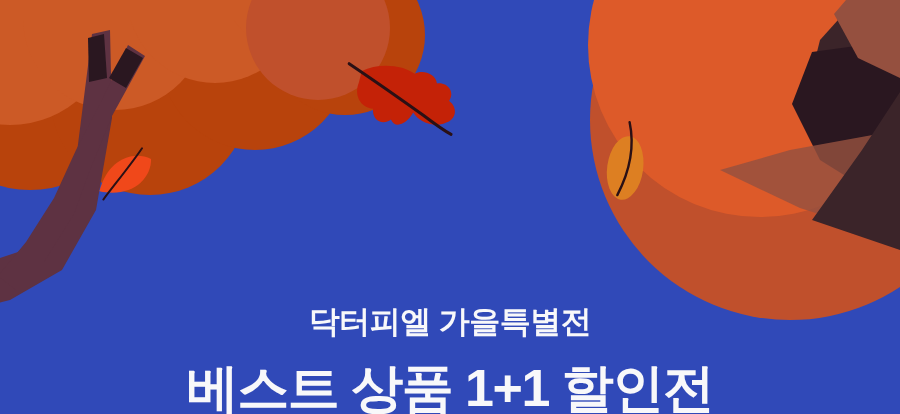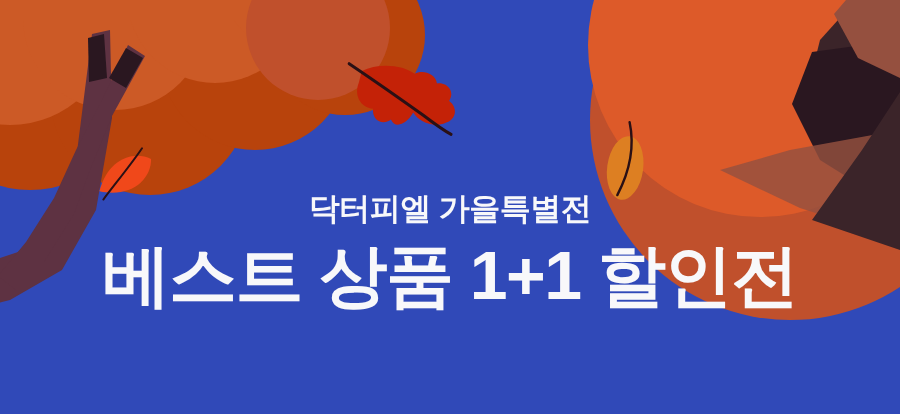--- a/index.html
+++ b/index.html
@@ -28,37 +28,37 @@
 
   .text-stack {
     position: absolute;
     left: 0;
     top: 0;
     width: 900px;
     height: 414px;
     display: flex;
     flex-direction: column;
     align-items: center;
-    justify-content: flex-start;
+    justify-content: flex-end;
     pointer-events: none;
   }
 
   .subtitle {
     margin-top: 193px;
     font-size: 31px;
     line-height: 1;
     font-weight: 700;
     letter-spacing: -0.5px;
     color: #f8f8fa;
     white-space: nowrap;
   }
 
   .main-title {
-    margin-top: 17px;
-    font-size: 68px;
+    margin-top: 25px;
+    font-size: 52px;
     line-height: 1;
     font-weight: 700;
     letter-spacing: -1.5px;
     color: #f8f8fa;
     white-space: nowrap;
   }
 </style>
 </head>
 <body>
 

